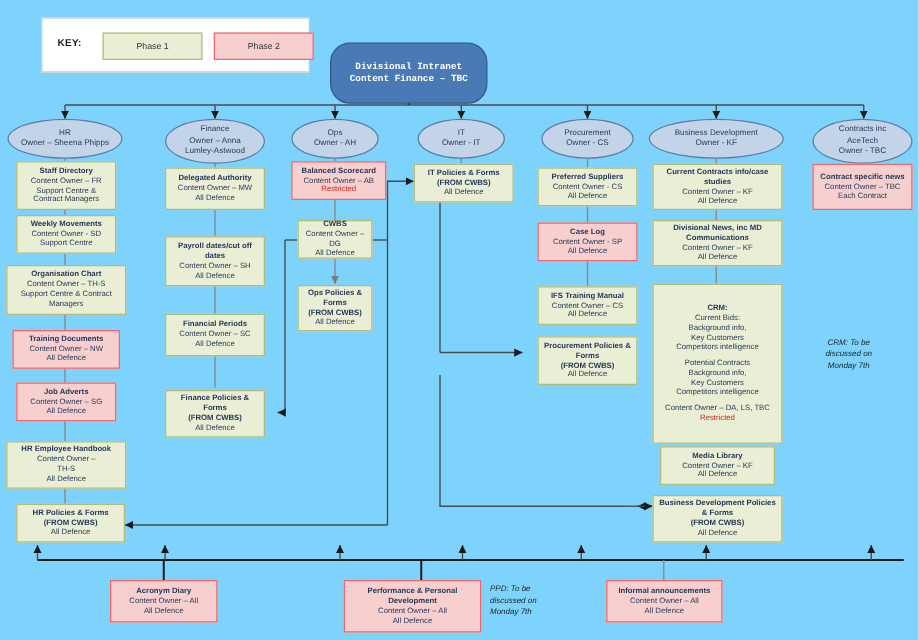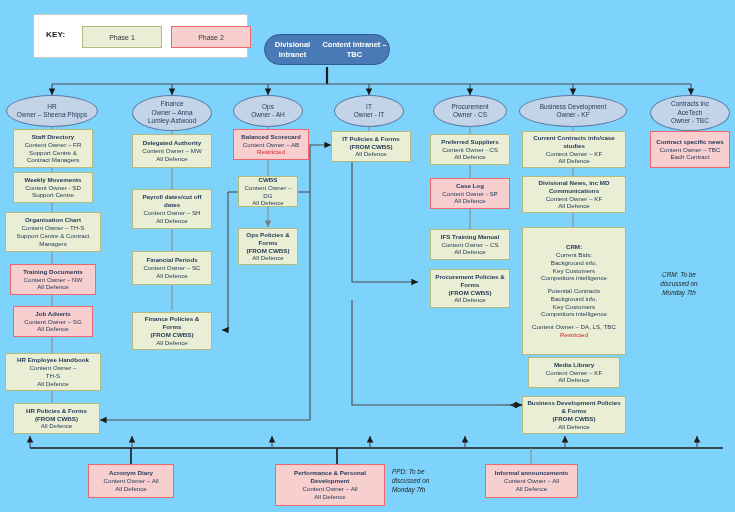--- a/index.html
+++ b/index.html
@@ -62,34 +62,35 @@
   .key-swatch.phase2 {
     left: 137px; width: 80px;
     background: #f7cfcf;
     border: 1px solid #f1666a;
   }
 
   
   .root-node {
     position: absolute;
     left: 264px; top: 34px;
-    width: 126px; height: 31px;
+    width: 126px; height: 49px;
     border-radius: 16px;
     background: #4a7ab5;
     border: 1px solid #2f5a8f;
     box-sizing: border-box;
     display: flex;
-    flex-direction: row;
+    flex-direction: column;
     align-items: center;
     justify-content: center;
     color: #ffffff;
     font-size: 7.5px;
     font-weight: bold;
     line-height: 10px;
     text-align: center;
+    font-family: Liberation Mono, monospace;
   }
 
   
   .dept {
     position: absolute;
     border-radius: 50%;
     background: #c3d4e8;
     border: 1px solid #5b7da5;
     box-sizing: border-box;
     display: flex;
@@ -221,21 +222,21 @@
   </svg>
 
   <div class="key-box">
     <div class="key-label">KEY:</div>
     <div class="key-swatch phase1">Phase 1</div>
     <div class="key-swatch phase2">Phase 2</div>
   </div>
 
   <div class="root-node">
     <div>Divisional Intranet</div>
-    <div>Content Intranet – TBC</div>
+    <div>Content Finance – TBC</div>
   </div>
 
   <div class="dept" style="left:6px; top:95px; width:92px; height:32px;">
     <div>HR</div>
     <div>Owner – Sheena Phipps</div>
   </div>
 
   <div class="dept" style="left:132px; top:95px; width:80px; height:36px;">
     <div>Finance</div>
     <div>Owner – Anna</div>

